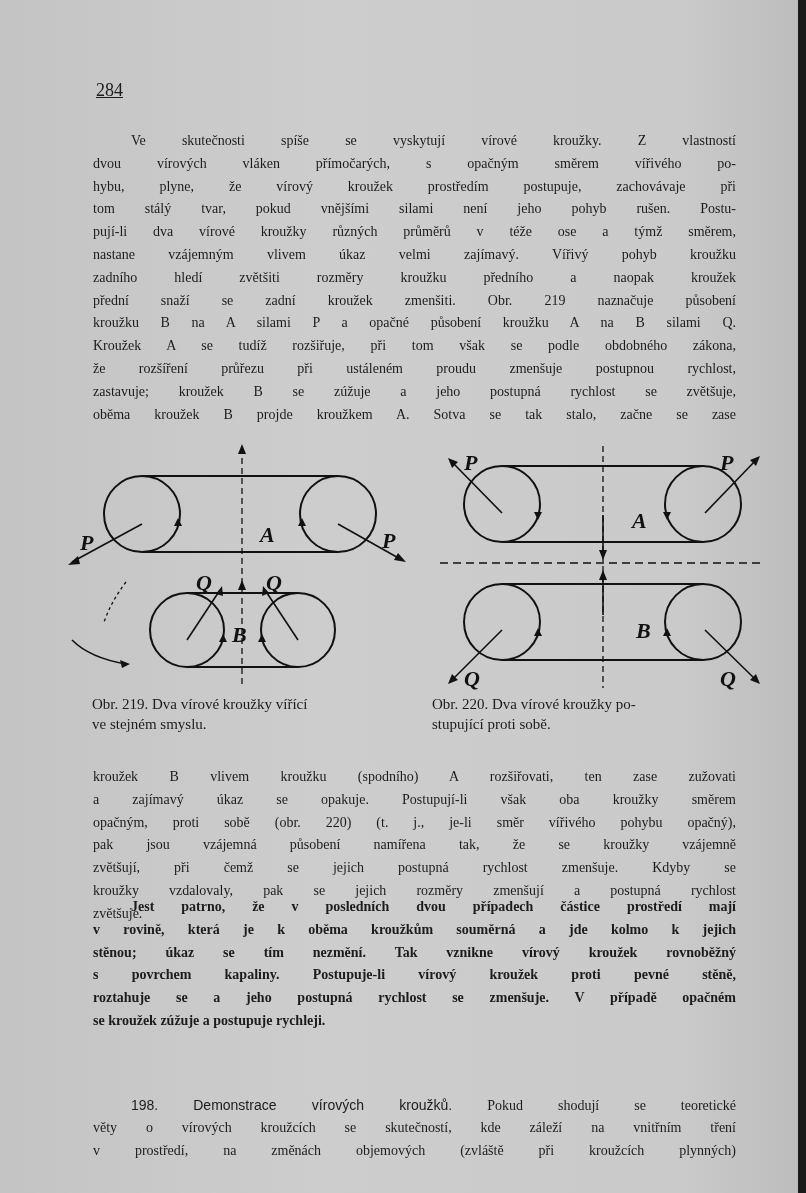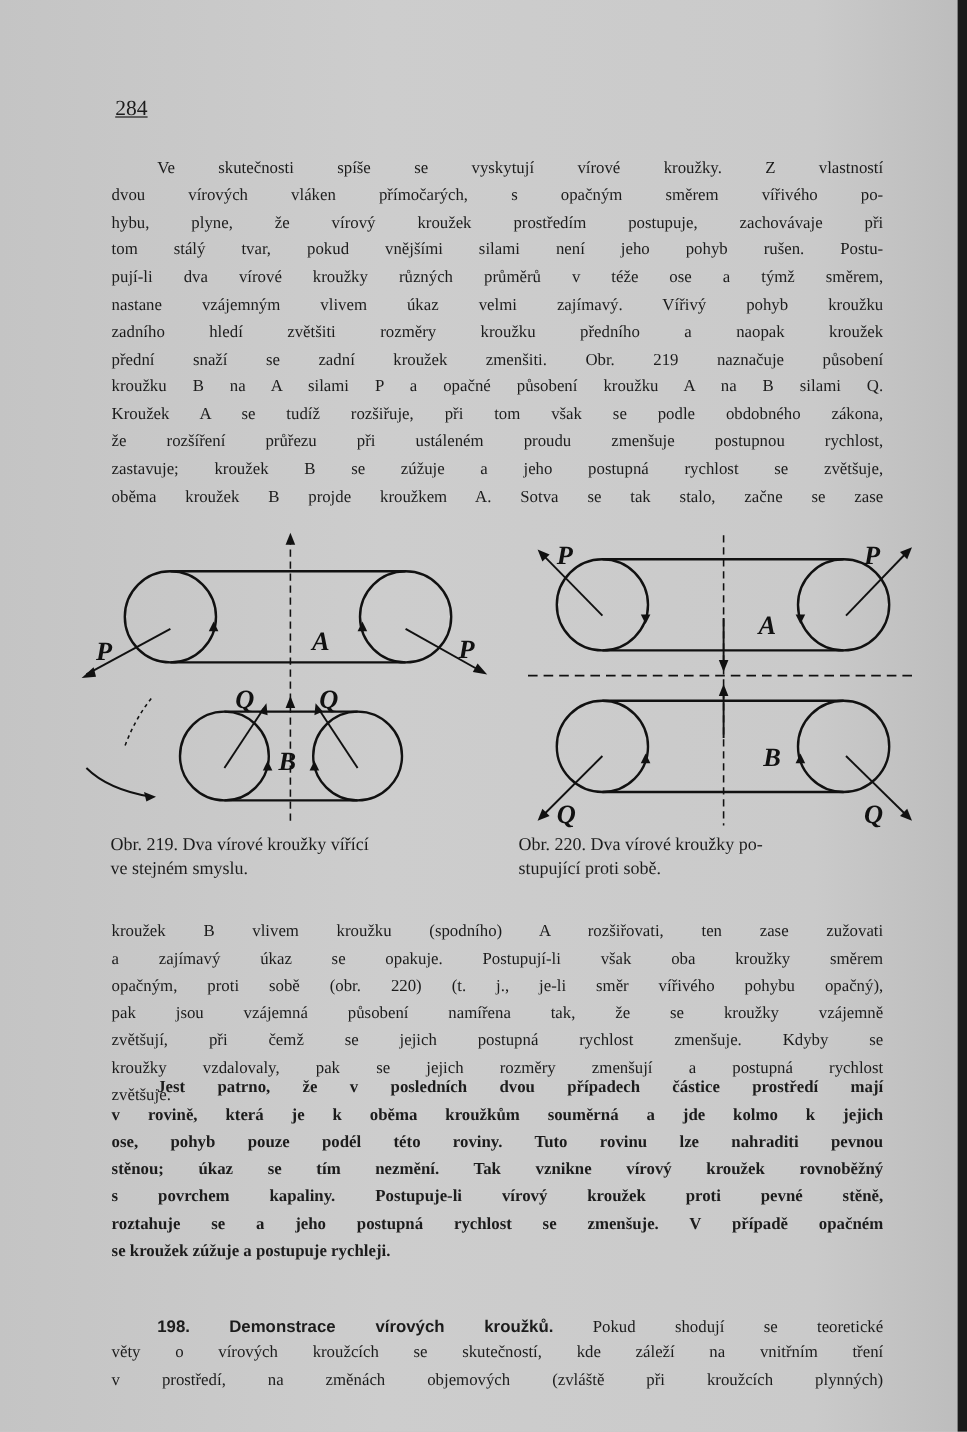--- a/index.html
+++ b/index.html
@@ -15,21 +15,21 @@
   .indent{padding-left:38px;}
   .block1{top:130px;}
   .block2{top:766px;}
   .block3{top:896px;font-weight:bold;}
   .block4{top:1094px;}
   .caption{position:absolute;font-size:15px;line-height:20px;text-align:left;}
   .cap1{left:92px;top:694px;width:265px;}
   .cap2{left:432px;top:694px;width:310px;}
   .fig{position:absolute;}
   .fig svg text{font-family:"Liberation Serif",serif;font-weight:bold;font-style:italic;font-size:22px;fill:#111;}
-  .heading-num,.heading-title{font-weight:bold;font-family:"Liberation Sans",sans-serif;margin-top:32px;}
+  .heading-num,.heading-title{font-weight:normal;font-family:"Liberation Sans",sans-serif;margin-top:32px;}
 </style>
 </head>
 <body>
 
 <div class="page">
 
   <div class="pagenum">284</div>
 
   <div class="text block1">
     <span class="line indent">Ve skutečnosti spíše se vyskytují vírové kroužky. Z vlastností</span>
@@ -153,21 +153,20 @@
     <span class="line">opačným, proti sobě (obr. 220) (t. j., je-li směr vířivého pohybu opačný),</span>
     <span class="line">pak jsou vzájemná působení namířena tak, že se kroužky vzájemně</span>
     <span class="line">zvětšují, při čemž se jejich postupná rychlost zmenšuje. Kdyby se</span>
     <span class="line">kroužky vzdalovaly, pak se jejich rozměry zmenšují a postupná rychlost</span>
     <span class="line last">zvětšuje.</span>
   </div>
 
   <div class="text block3">
     <span class="line indent">Jest patrno, že v posledních dvou případech částice prostředí mají</span>
     <span class="line">v rovině, která je k oběma kroužkům souměrná a jde kolmo k jejich</span>
-    <span class="line">ose, pohyb pouze podél této roviny. Tuto rovinu lze nahraditi pevnou</span>
     <span class="line">stěnou; úkaz se tím nezmění. Tak vznikne vírový kroužek rovnoběžný</span>
     <span class="line">s povrchem kapaliny. Postupuje-li vírový kroužek proti pevné stěně,</span>
     <span class="line">roztahuje se a jeho postupná rychlost se zmenšuje. V případě opačném</span>
     <span class="line last">se kroužek zúžuje a postupuje rychleji.</span>
   </div>
 
   <div class="text block4">
     <span class="line indent"><span class="heading-num">198.</span> <span class="heading-title">Demonstrace vírových kroužků.</span> <span>Pokud shodují se teoretické</span></span>
     <span class="line">věty o vírových kroužcích se skutečností, kde záleží na vnitřním tření</span>
     <span class="line">v prostředí, na změnách objemových (zvláště při kroužcích plynných)</span>

